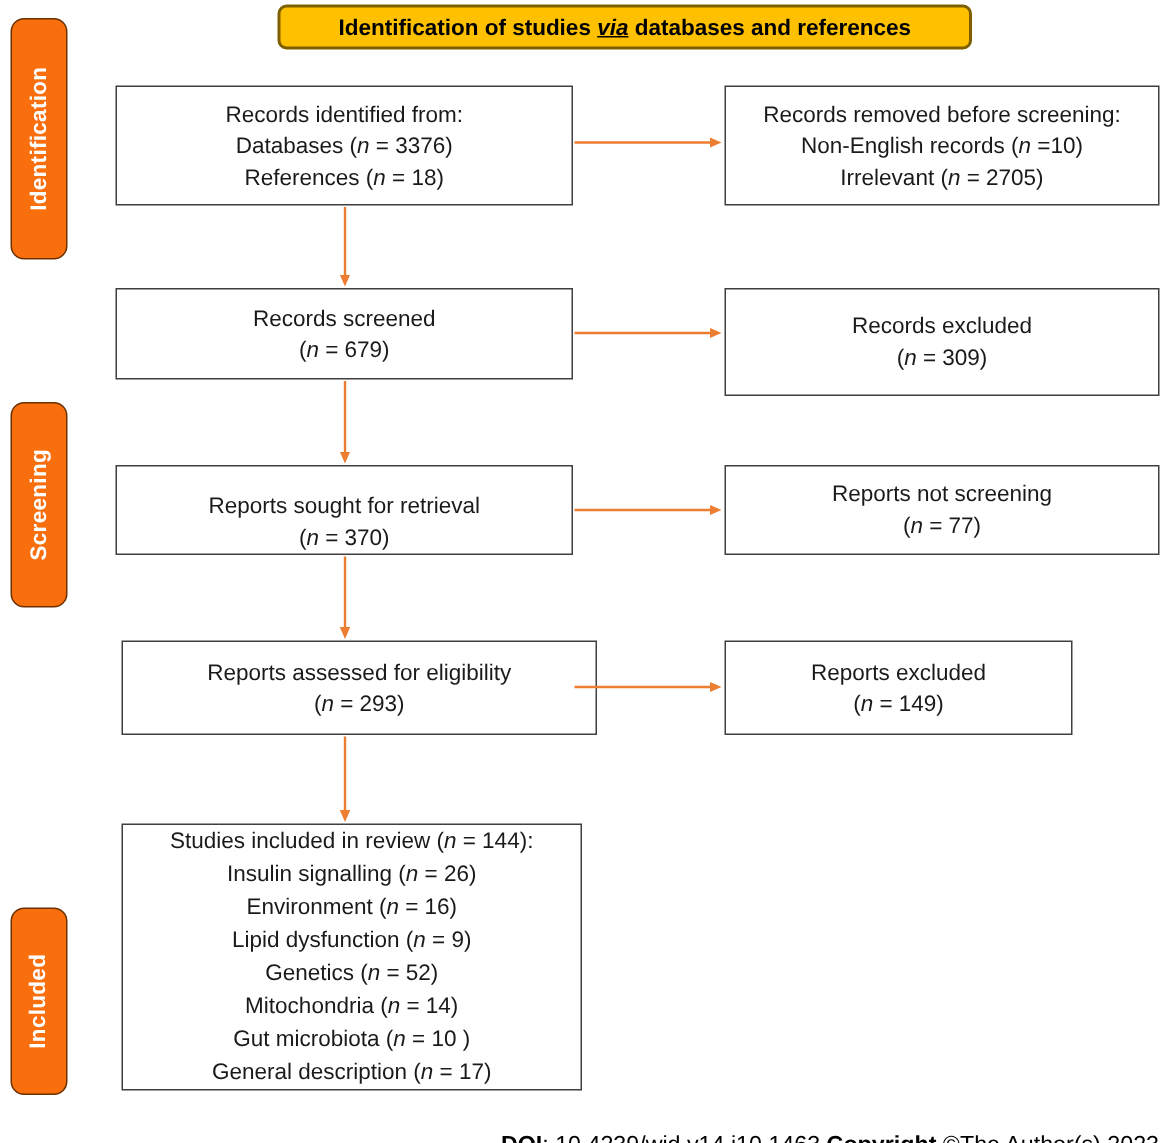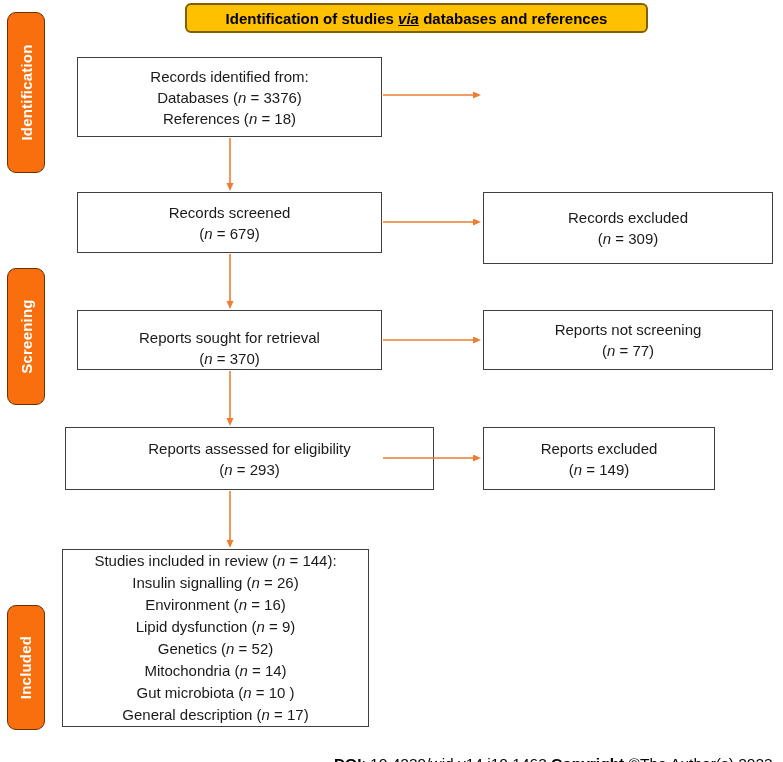--- a/index.html
+++ b/index.html
@@ -60,23 +60,23 @@
     line-height: 21px;
     color: #1a1a1a;
   }
   .box .line { display: block; white-space: pre; }
   #box-identified          { left: 77px;  top: 57px;  width: 305px; height: 80px; }
   #box-removed             { left: 483px; top: 57px;  width: 290px; height: 80px; }
   #box-screened            { left: 77px;  top: 192px; width: 305px; height: 61px; }
   #box-excluded-screening  { left: 483px; top: 192px; width: 290px; height: 72px; }
   #box-sought              { left: 77px;  top: 310px; width: 305px; height: 60px; justify-content: flex-end; }
   #box-not-retrieved       { left: 483px; top: 310px; width: 290px; height: 60px; }
-  #box-assessed            { left: 65px;  top: 427px; width: 369px; height: 63px; }
+  #box-assessed            { left: 81px;  top: 427px; width: 317px; height: 63px; }
   #box-excluded-eligibility{ left: 483px; top: 427px; width: 232px; height: 63px; }
-  #box-included            { left: 62px;  top: 549px; width: 307px; height: 178px; line-height: 22px; }
+  #box-included            { left: 81px;  top: 549px; width: 307px; height: 178px; line-height: 22px; }
   .arrows {
     position: absolute; left: 0; top: 0;
     width: 783px; height: 762px;
     pointer-events: none;
   }
   .arrows line { stroke: var(--arrow); stroke-width: 1.6; }
   .arrows marker path { fill: var(--arrow); }
   .footer {
     position: absolute;
     right: 6px; top: 737px;
@@ -105,20 +105,25 @@
   <div class="stage stage-included">
     <span>Included</span>
   </div>
 
   <div class="box" id="box-identified">
     <span class="line">Records identified from:</span>
     <span class="line">Databases (<i>n</i> = 3376)</span>
     <span class="line">References (<i>n</i> = 18)</span>
   </div>
 
+  <div class="box" id="box-removed">
+    <span class="line">Records removed before screening:</span>
+    <span class="line">Non-English records (<i>n</i> =10)</span>
+    <span class="line">Irrelevant (<i>n</i> = 2705)</span>
+  </div>
 
   <div class="box" id="box-screened">
     <span class="line">Records screened</span>
     <span class="line">(<i>n</i> = 679)</span>
   </div>
 
   <div class="box" id="box-excluded-screening">
     <span class="line">Records excluded</span>
     <span class="line">(<i>n</i> = 309)</span>
   </div>

